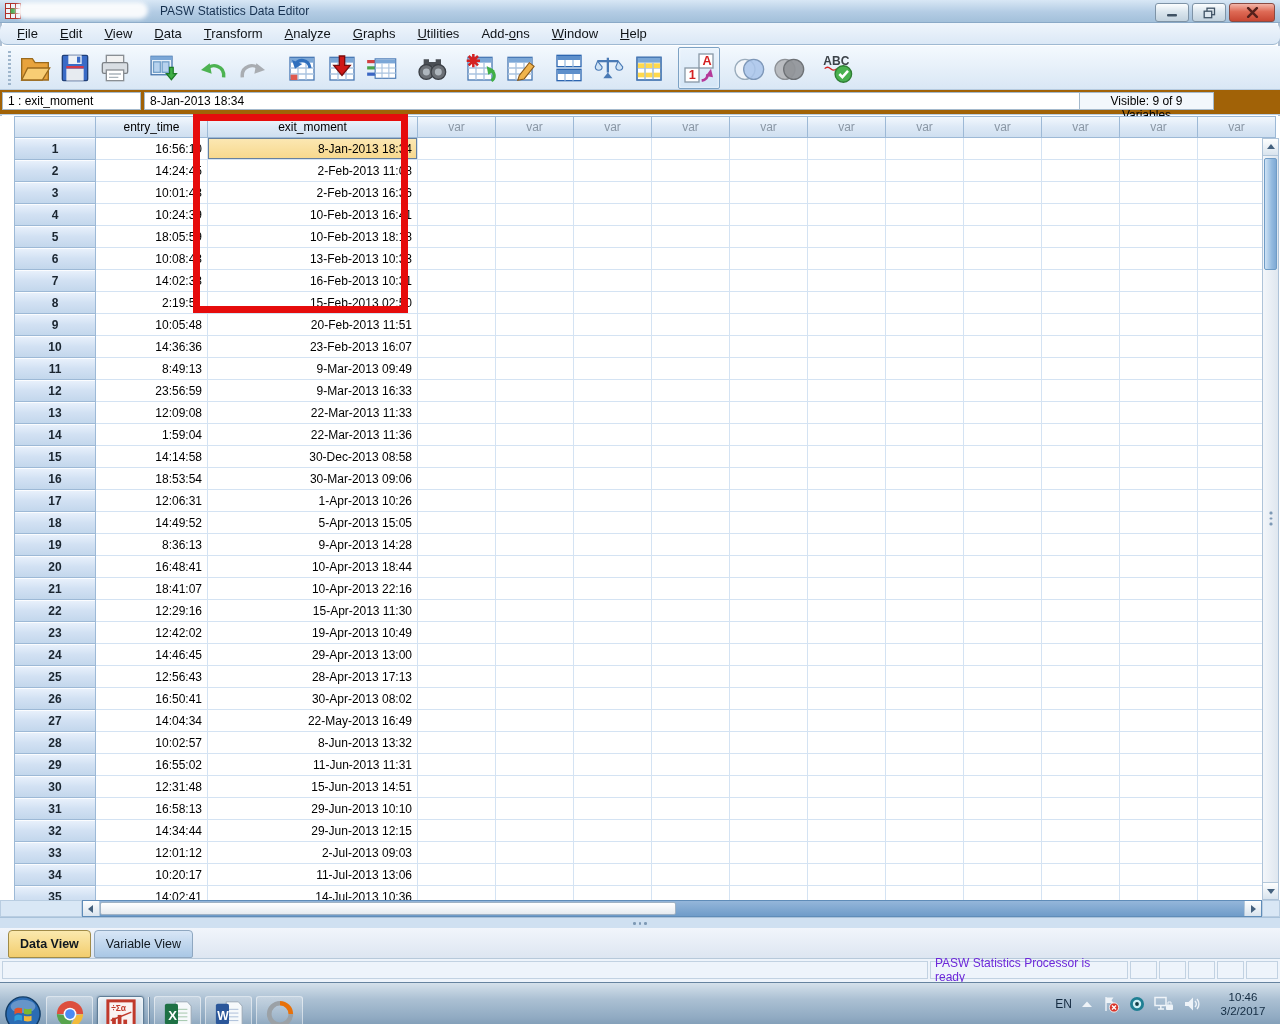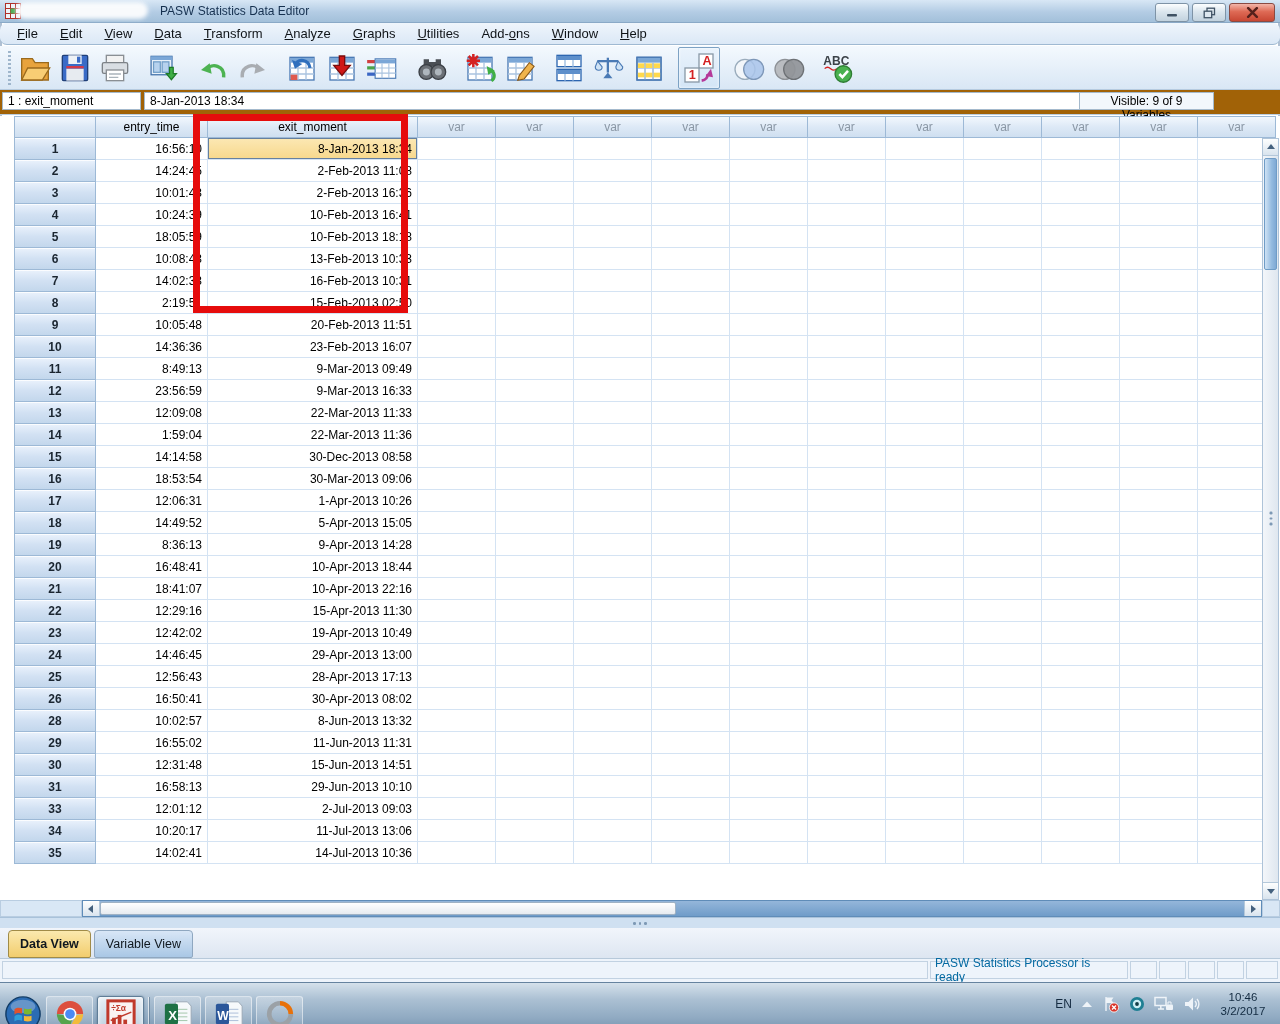--- a/index.html
+++ b/index.html
@@ -93,21 +93,21 @@
       background:linear-gradient(#f1f5fb,#dde6f1);}
   .tab{position:relative;display:inline-flex;align-items:center;height:26px;margin:2px 3px 0 0;
       padding:0 11px;border:1px solid #8fa7c0;border-radius:4px 4px 2px 2px;font-size:12.5px;color:#10181f;}
   .tab.active{background:linear-gradient(#fbe9ae,#f2cd6d);font-weight:bold;border-color:#a08b48;}
   .tab.inactive{background:linear-gradient(#d8e6f6,#a9c7e5);}
   .tabbar-inner{padding-left:8px;}
   
   .statusbar{position:absolute;left:0;top:958px;width:1280px;height:24px;background:#eef4fb;
       border-top:1px solid #b7c9da;}
   .sseg{position:absolute;top:2px;height:18px;border:1px solid #c2d2e2;box-sizing:border-box;
-      font-size:12px;color:#0369a1;display:flex;align-items:center;padding:0 4px;}
+      font-size:12px;color:#6d28d9;display:flex;align-items:center;padding:0 4px;}
   
   .taskbar{position:absolute;left:0;top:982px;width:1280px;height:42px;
       background:linear-gradient(#d5e1eb,#abc0d3 40%,#90aac2 85%,#84a0b9);
       border-top:1px solid #66839f;box-sizing:border-box;display:flex;align-items:center;}
   .startorb{width:42px;height:40px;display:flex;align-items:center;justify-content:center;margin-left:2px;}
   .appbtn{width:47px;height:36px;margin:0 2px;border:1px solid rgba(255,255,255,.5);border-radius:3px;
       background:linear-gradient(rgba(255,255,255,.28),rgba(255,255,255,.06));
       display:flex;align-items:center;justify-content:center;box-sizing:border-box;}
   .appbtn.active{background:linear-gradient(#e6eef5,#bed1e0);border-color:#5f7d97;
       box-shadow:inset 0 0 5px rgba(255,255,255,.95),0 0 2px rgba(40,70,100,.5);}
@@ -775,20 +775,36 @@
           <div class="dcell w-var"></div>
           <div class="dcell w-var"></div>
           <div class="dcell w-var"></div>
           <div class="dcell w-var"></div>
           <div class="dcell w-var"></div>
           <div class="dcell w-var"></div>
           <div class="dcell w-var"></div>
           <div class="dcell w-var"></div>
         </div>
         <div class="g-row">
+          <div class="rnum">27</div>
+          <div class="dcell num w-entry">14:04:34</div>
+          <div class="dcell num w-exit">22-May-2013 16:49</div>
+          <div class="dcell w-var"></div>
+          <div class="dcell w-var"></div>
+          <div class="dcell w-var"></div>
+          <div class="dcell w-var"></div>
+          <div class="dcell w-var"></div>
+          <div class="dcell w-var"></div>
+          <div class="dcell w-var"></div>
+          <div class="dcell w-var"></div>
+          <div class="dcell w-var"></div>
+          <div class="dcell w-var"></div>
+          <div class="dcell w-var"></div>
+        </div>
+        <div class="g-row">
           <div class="rnum">28</div>
           <div class="dcell num w-entry">10:02:57</div>
           <div class="dcell num w-exit">8-Jun-2013 13:32</div>
           <div class="dcell w-var"></div>
           <div class="dcell w-var"></div>
           <div class="dcell w-var"></div>
           <div class="dcell w-var"></div>
           <div class="dcell w-var"></div>
           <div class="dcell w-var"></div>
           <div class="dcell w-var"></div>
@@ -826,20 +842,36 @@
           <div class="dcell w-var"></div>
           <div class="dcell w-var"></div>
           <div class="dcell w-var"></div>
           <div class="dcell w-var"></div>
           <div class="dcell w-var"></div>
         </div>
         <div class="g-row">
           <div class="rnum">31</div>
           <div class="dcell num w-entry">16:58:13</div>
           <div class="dcell num w-exit">29-Jun-2013 10:10</div>
+          <div class="dcell w-var"></div>
+          <div class="dcell w-var"></div>
+          <div class="dcell w-var"></div>
+          <div class="dcell w-var"></div>
+          <div class="dcell w-var"></div>
+          <div class="dcell w-var"></div>
+          <div class="dcell w-var"></div>
+          <div class="dcell w-var"></div>
+          <div class="dcell w-var"></div>
+          <div class="dcell w-var"></div>
+          <div class="dcell w-var"></div>
+        </div>
+        <div class="g-row">
+          <div class="rnum">32</div>
+          <div class="dcell num w-entry">14:34:44</div>
+          <div class="dcell num w-exit">29-Jun-2013 12:15</div>
           <div class="dcell w-var"></div>
           <div class="dcell w-var"></div>
           <div class="dcell w-var"></div>
           <div class="dcell w-var"></div>
           <div class="dcell w-var"></div>
           <div class="dcell w-var"></div>
           <div class="dcell w-var"></div>
           <div class="dcell w-var"></div>
           <div class="dcell w-var"></div>
           <div class="dcell w-var"></div>

